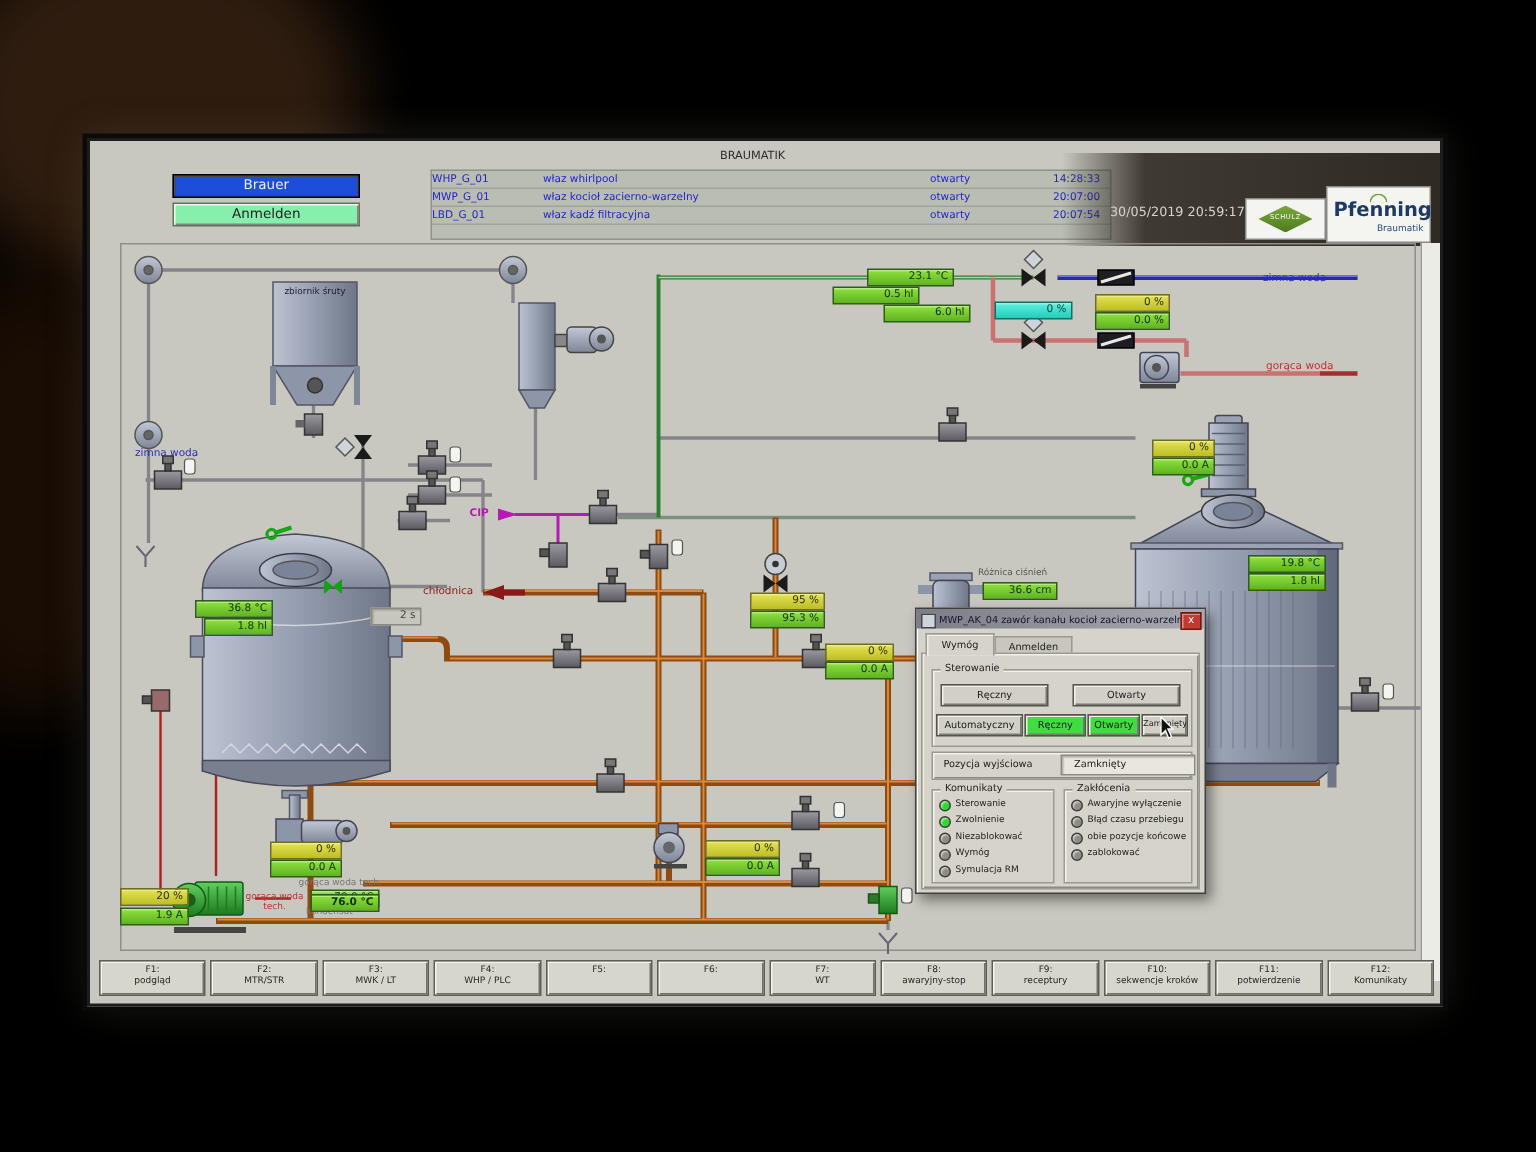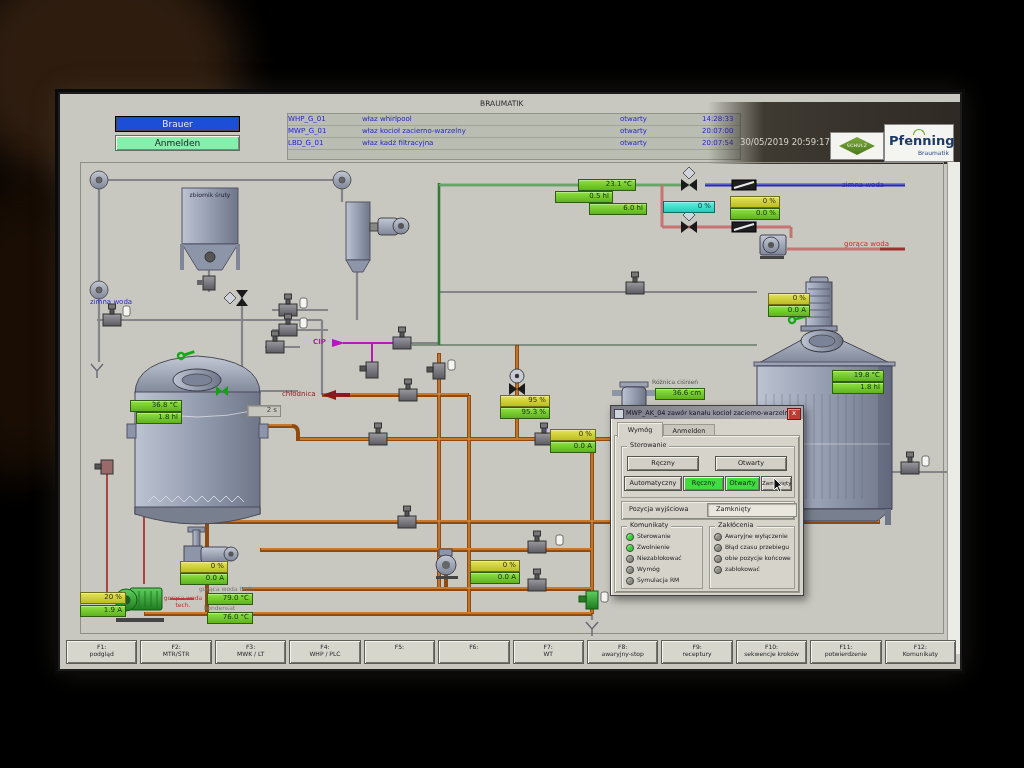--- a/index.html
+++ b/index.html
@@ -424,21 +424,21 @@
     <div class="abs vbox" style="left:440px;top:313px;width:44px;">95.3 %</div>
     <div class="abs vbox yl" style="left:490px;top:335px;width:40px;">0 %</div>
     <div class="abs vbox" style="left:490px;top:347px;width:40px;">0.0 A</div>
     <div class="abs vbox yl" style="left:410px;top:466px;width:44px;">0 %</div>
     <div class="abs vbox" style="left:410px;top:478px;width:44px;">0.0 A</div>
     <div class="abs vbox yl" style="left:120px;top:467px;width:42px;">0 %</div>
     <div class="abs vbox" style="left:120px;top:479px;width:42px;">0.0 A</div>
     <div class="abs vbox yl" style="left:20px;top:498px;width:40px;">20 %</div>
     <div class="abs vbox" style="left:20px;top:511px;width:40px;">1.9 A</div>
     <div class="abs vbox" style="left:147px;top:499px;width:40px;">79.0 °C</div>
-    <div class="abs vbox" style="left:147px;top:518px;width:40px;">76.0 °C</div>
+    <div class="abs vbox" style="left:147px;top:502px;width:40px;font-weight:bold;">76.0 °C</div>
 
     <div id="dlg" class="abs" style="left:550px;top:311px;width:192px;height:189px;">
       <div class="tbar">
         <div style="position:absolute;left:3px;top:3px;width:8px;height:8px;background:#cfd3da;border:1px solid #445;"></div>
         <div class="ttl">MWP_AK_04 zawór kanału kocioł zacierno-warzelny</div>
         <div class="close">x</div>
       </div>
       <div class="tab on" style="left:6px;top:16px;width:44px;height:14px;line-height:14px;">Wymóg</div>
       <div class="tab off" style="left:52px;top:18px;width:50px;height:12px;line-height:12px;">Anmelden</div>
       <div class="panel" style="position:absolute;left:3px;top:29px;width:184px;height:156px;"></div>

